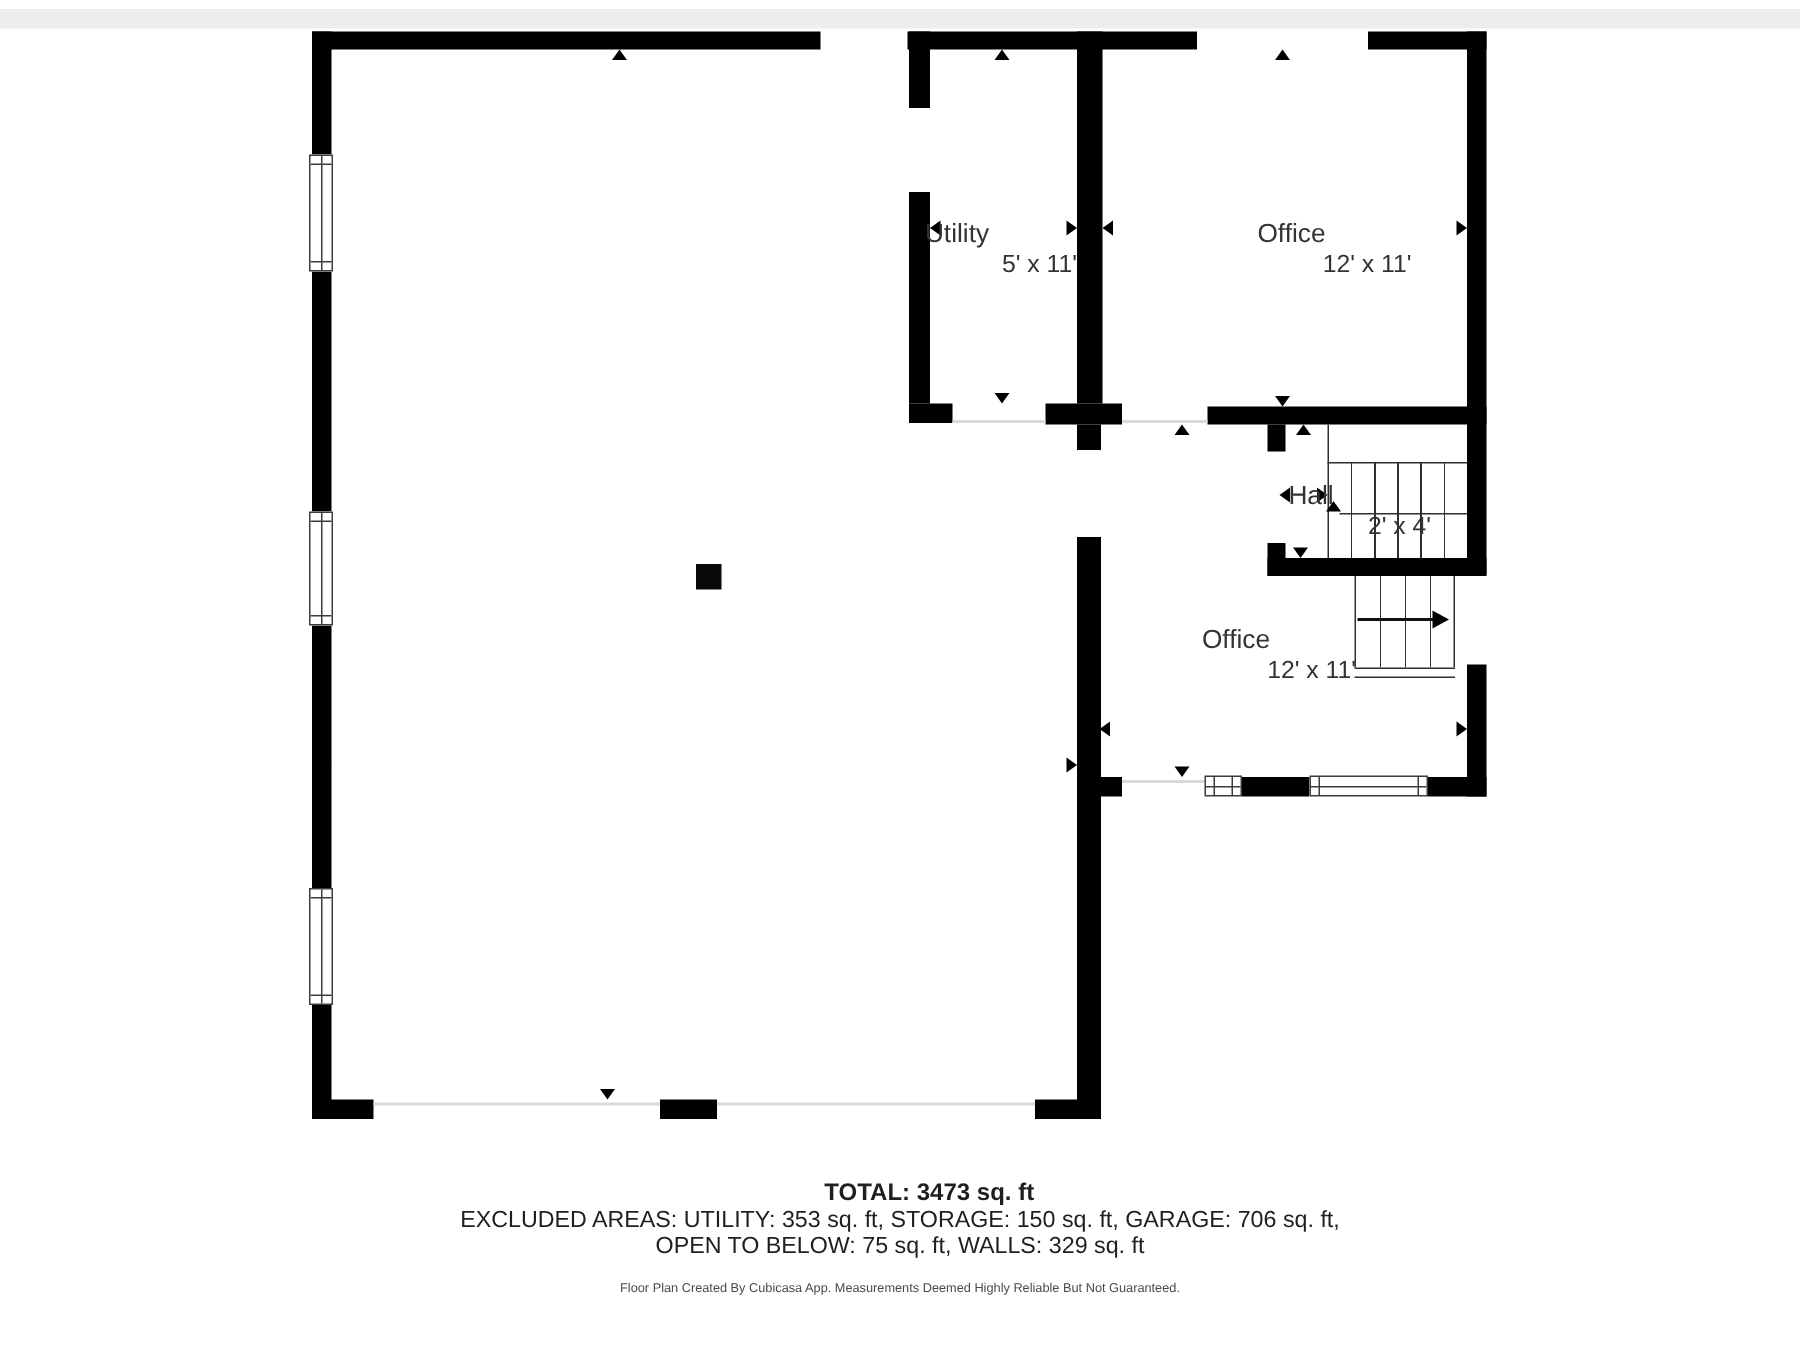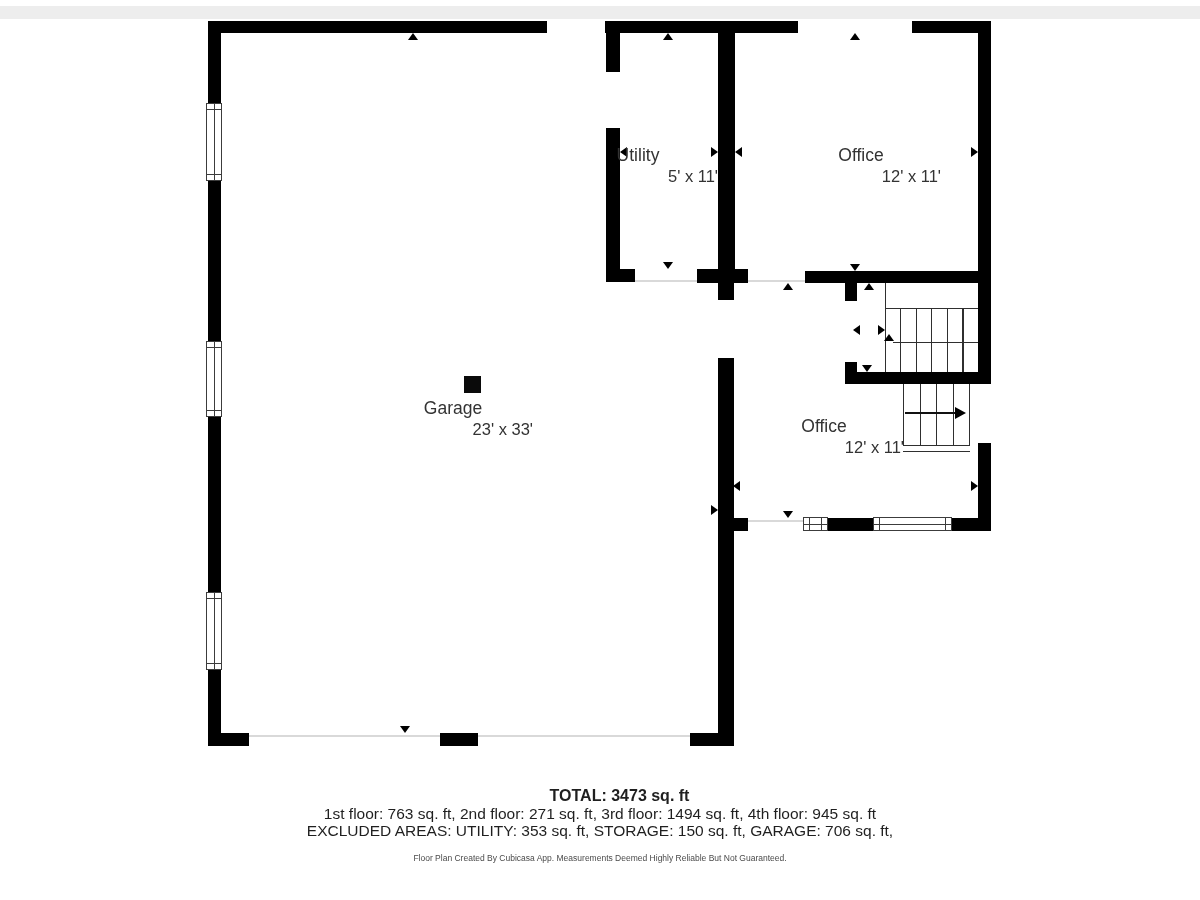--- a/index.html
+++ b/index.html
@@ -144,29 +144,29 @@
   <div class="fixture" style="left:464px;top:376px;width:17px;height:17px"></div>
 
   <div class="room-label" style="left:558px;top:145px">
     <span class="rname">Utility</span>
     <span class="rdims">5' x 11'</span>
   </div>
   <div class="room-label" style="left:781px;top:145px">
     <span class="rname">Office</span>
     <span class="rdims">12' x 11'</span>
   </div>
-  <div class="room-label" style="left:373px;top:398px">
-    <span class="rname">Garage</span>
-    <span class="rdims">23' x 33'</span>
+  <div class="room-label" style="left:794px;top:320px">
+    <span class="rname">Hall</span>
+    <span class="rdims">2' x 4'</span>
   </div>
   <div class="room-label" style="left:744px;top:416px">
     <span class="rname">Office</span>
     <span class="rdims">12' x 11'</span>
   </div>
 
   <div id="summary">
     <div class="total">TOTAL: 3473 sq. ft</div>
-    <div class="ln">1st floor: 763 sq. ft, 2nd floor: 271 sq. ft, 3rd floor: 1494 sq. ft, 4th floor: 945 sq. ft</div>
     <div class="ln">EXCLUDED AREAS: UTILITY: 353 sq. ft, STORAGE: 150 sq. ft, GARAGE: 706 sq. ft,</div>
+    <div class="ln">OPEN TO BELOW: 75 sq. ft, WALLS: 329 sq. ft</div>
     <div class="foot">Floor Plan Created By Cubicasa App. Measurements Deemed Highly Reliable But Not Guaranteed.</div>
   </div>
 
 </div>
 
 </body></html>

